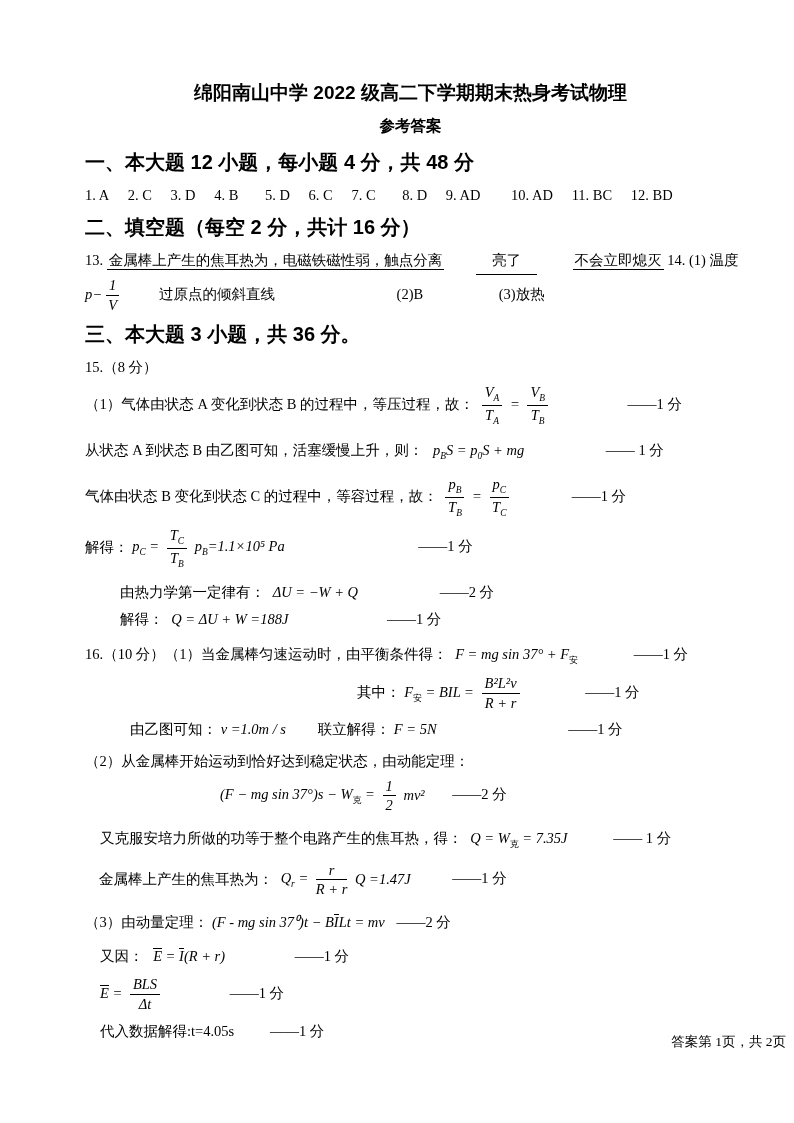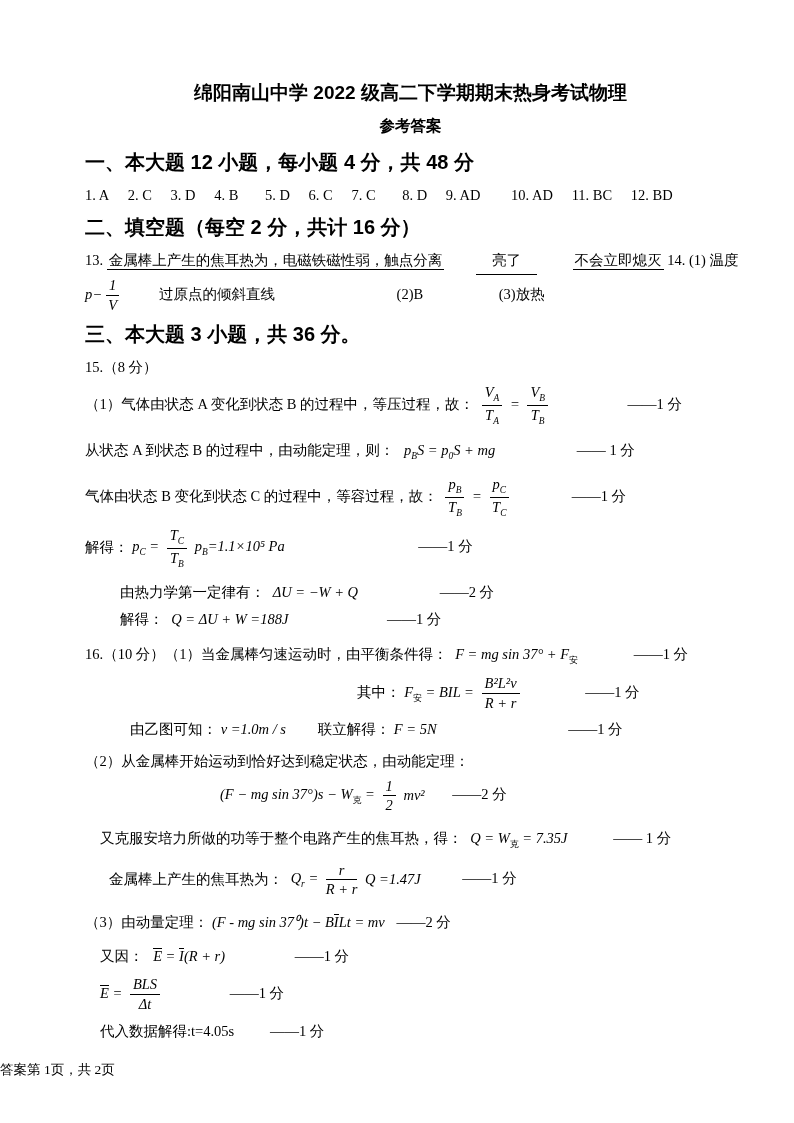--- a/index.html
+++ b/index.html
@@ -48,25 +48,24 @@
     font-style:italic;
   }
   .frac .num { display:block; border-bottom:1px solid #000; padding:0 3px 1px 3px; line-height:1.15; }
   .frac .den { display:block; padding-top:1px; line-height:1.15; }
   .blank { border-bottom:1px solid #000; padding:0 2px 1px 2px; }
   .blank-pad { padding:0 16px 6px 16px; }
   .ol { display:inline-block; border-top:1.4px solid #000; line-height:1.05; font-style:italic; }
   .score { margin-left:60px; font-style:normal; }
   .footer {
     position:absolute;
-    left:0; right:0;
+    left:0; right:8px;
     top:1033px;
-    text-align:left;
+    text-align:right;
     font-size:13.5px;
-    margin-top:28px;
   }
 </style>
 </head>
 <body>
 
 <div class="doc">
 
   <div class="title">绵阳南山中学 2022 级高二下学期期末热身考试物理</div>
   <div class="subtitle">参考答案</div>
 
@@ -107,21 +106,21 @@
 
   <div class="line" style="margin-top:6px;">
     <span>（1）气体由状态 A 变化到状态 B 的过程中，等压过程，故：</span>
     <span class="frac"><span class="num"><i>V</i><sub>A</sub></span><span class="den"><i>T</i><sub>A</sub></span></span>
     <span class="m">=</span>
     <span class="frac"><span class="num"><i>V</i><sub>B</sub></span><span class="den"><i>T</i><sub>B</sub></span></span>
     <span class="score" style="margin-left:72px;">——1 分</span>
   </div>
 
   <div class="line" style="margin-top:13px;">
-    <span>从状态 A 到状态 B 的过程中，由动能定理，则：</span>
+    <span>从状态 A 到状态 B 由乙图可知，活塞缓慢上升，则：</span>
     <span class="m" style="margin-left:6px;"><i>p</i><sub>B</sub><i>S = p</i><sub>0</sub><i>S + mg</i></span>
     <span class="score" style="margin-left:78px;">—— 1 分</span>
   </div>
 
   <div class="line" style="margin-top:13px;">
     <span>气体由状态 B 变化到状态 C 的过程中，等容过程，故：</span>
     <span class="frac"><span class="num"><i>p</i><sub>B</sub></span><span class="den"><i>T</i><sub>B</sub></span></span>
     <span class="m">=</span>
     <span class="frac"><span class="num"><i>p</i><sub>C</sub></span><span class="den"><i>T</i><sub>C</sub></span></span>
     <span class="score" style="margin-left:55px;">——1 分</span>
@@ -179,21 +178,21 @@
     <span class="m">mv²</span>
     <span class="score" style="margin-left:24px;">——2 分</span>
   </div>
 
   <div class="line" style="margin-top:14px; margin-left:15px;">
     <span>又克服安培力所做的功等于整个电路产生的焦耳热，得：</span>
     <span class="m" style="margin-left:4px;"><i>Q = W</i><span class="sub-cn">克</span> <i>= 7.35J</i></span>
     <span class="score" style="margin-left:42px;">—— 1 分</span>
   </div>
 
-  <div class="line" style="margin-top:11px; margin-left:24px;">
+  <div class="line" style="margin-top:11px; margin-left:14px;">
     <span>金属棒上产生的焦耳热为：</span>
     <span class="m" style="margin-left:4px;"><i>Q</i><sub>r</sub> <i>=</i></span>
     <span class="frac"><span class="num">r</span><span class="den">R + r</span></span>
     <span class="m">Q =1.47J</span>
     <span class="score" style="margin-left:38px;">——1 分</span>
   </div>
 
   <div class="line" style="margin-top:14px;">
     <span>（3）由动量定理：</span>
     <span class="m"><i>(F - mg sin 37⁰)t − B</i><span class="ol">I</span><i>Lt = mv</i></span>

